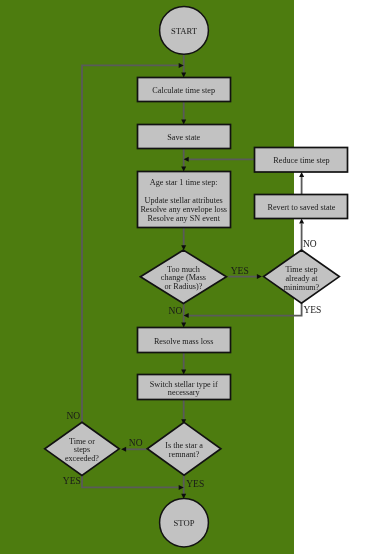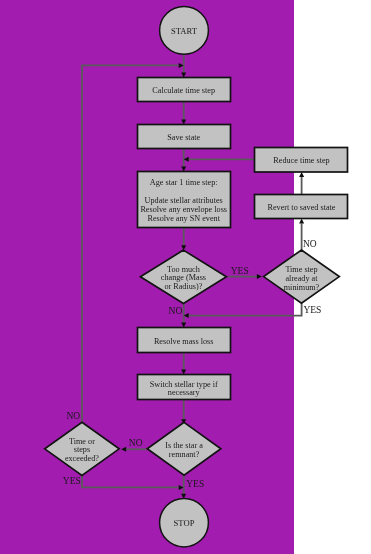--- a/index.html
+++ b/index.html
@@ -11,21 +11,21 @@
   body {
     width: 371px;
     height: 554px;
     overflow: hidden;
     font-family: "Liberation Serif", "DejaVu Serif", serif;
   }
   #chart-root {
     position: relative;
     width: 294px;
     height: 554px;
-    background: #a21caf;
+    background: #4d7c0f;
   }
   svg.flow {
     display: block;
     width: 371px;
     height: 554px;
   }
   .node-shape {
     fill: #c2c2c2;
     stroke: #121212;
     stroke-width: 1.7;

